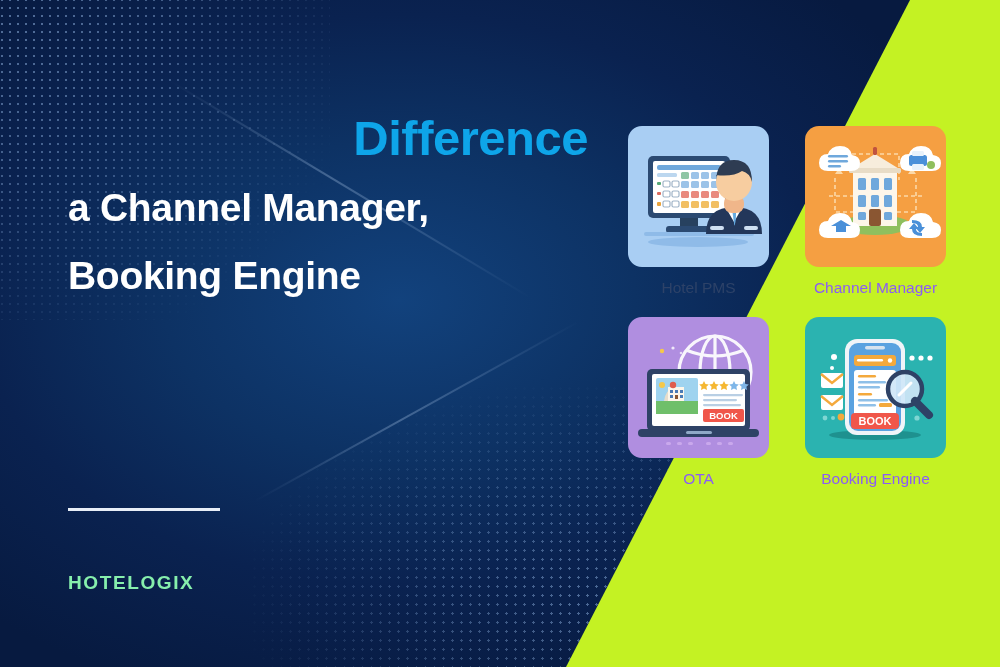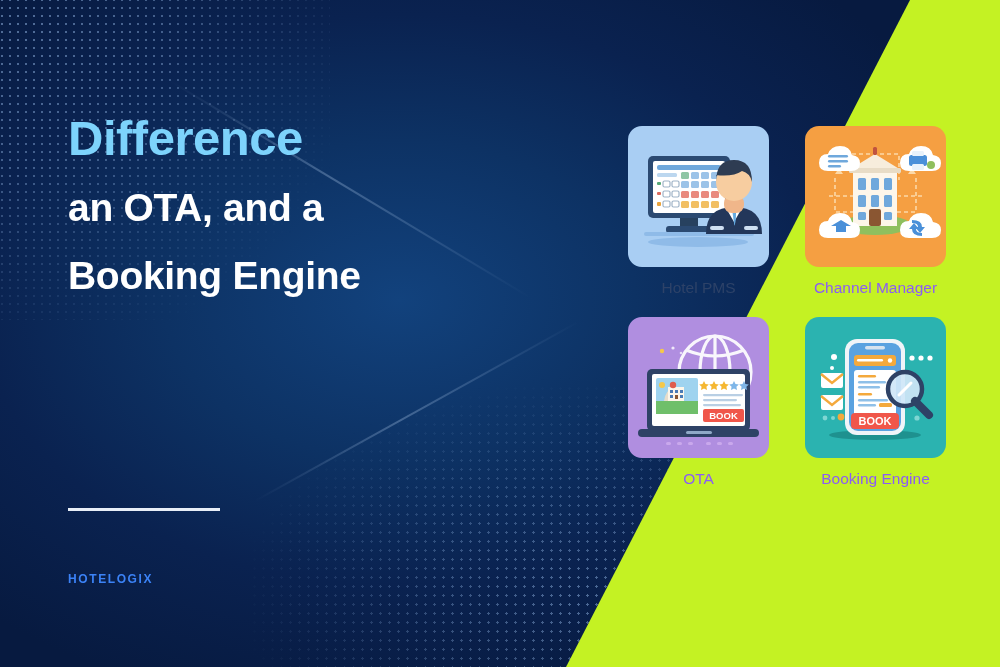--- a/index.html
+++ b/index.html
@@ -46,31 +46,32 @@
   
   .lime-panel {
     position:absolute; inset:0;
     background:#c4f223;
     clip-path:polygon(910px 0, 1000px 0, 1000px 667px, 566px 667px);
   }
 
   
   .copy { position:absolute; left:68px; top:108px; width:520px; }
   .headline-lime {
-    color:#7dd3fc; font-size:49px; line-height:60px; font-weight:700;
+    color:#0ea5e9; font-size:49px; line-height:60px; font-weight:700;
     letter-spacing:-0.5px;
+    text-align:right;
   }
   .headline-white {
     color:#ffffff; font-size:39px; line-height:57px; font-weight:700;
     letter-spacing:-0.3px; margin-top:11px;
   }
   .rule { position:absolute; left:68px; top:508px; width:152px; height:3px; background:#e8eef7; }
   .brand {
     position:absolute; left:68px; top:572px;
-    color:#3b82f6; font-size:12px; font-weight:700; letter-spacing:1.6px;
+    color:#86efac; font-size:19px; font-weight:700; letter-spacing:1.6px;
   }
 
   
   .grid { position:absolute; left:628px; top:126px; width:302px; }
   .grid-row { display:flex; gap:36px; }
   .grid-row + .grid-row { margin-top:20px; }
   .cell { width:141px; }
   .tile {
     width:141px; height:141px; border-radius:14px;
     position:relative; overflow:hidden;
@@ -97,21 +98,21 @@
   <div class="bg-base"></div>
   <div class="dots-tl"></div>
   <div class="dots-bc"></div>
   <div class="swoosh-a"></div>
   <div class="swoosh-b"></div>
 
   <div class="lime-panel"></div>
 
   <div class="copy">
     <div class="headline-lime">Difference</div>
-    <div class="headline-white">an OTA, and a</div>
+    <div class="headline-white">a Channel Manager,</div>
     <div class="headline-white">Booking Engine</div>
   </div>
 
   <div class="rule"></div>
   <div class="brand">HOTELOGIX</div>
 
   <div class="grid">
 
     <div class="grid-row">
 

